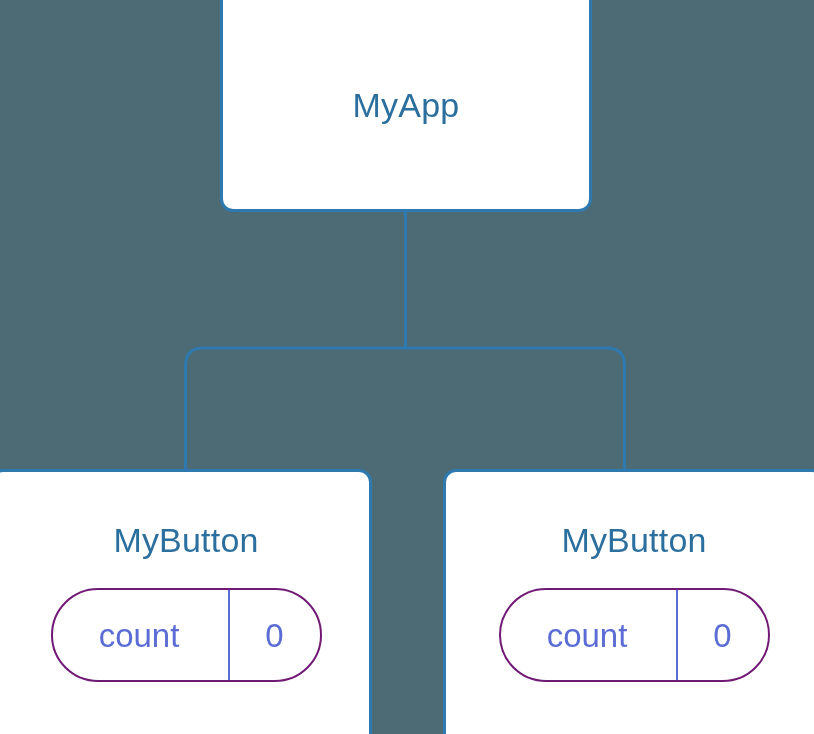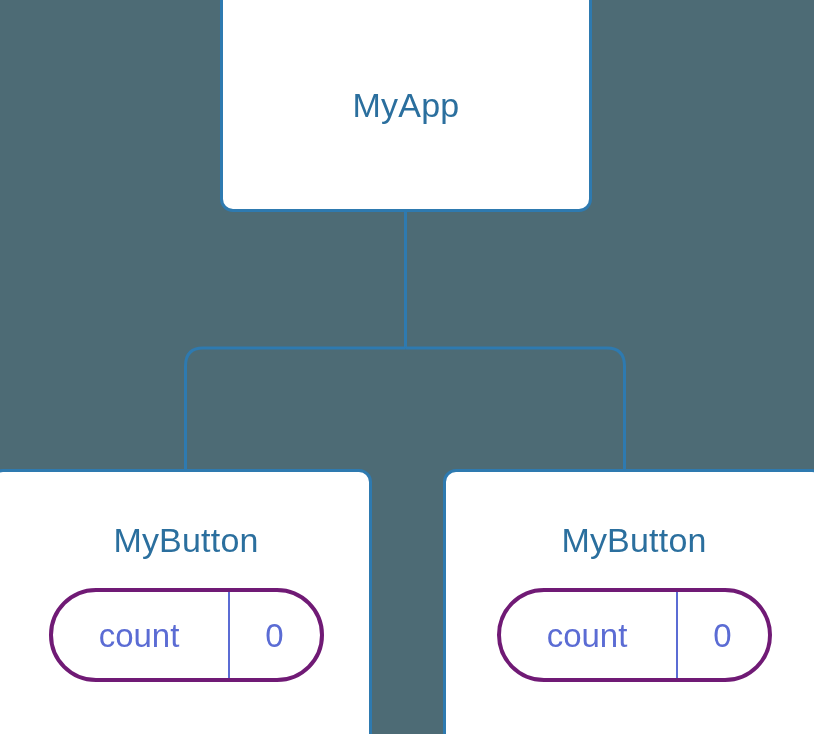--- a/index.html
+++ b/index.html
@@ -86,21 +86,21 @@
     flex-direction: column;
     align-items: center;
   }
   .node-child-left .node-inner { padding-left: 10px; }
 
   
   .state-pill {
     margin-top: 31px;
     box-sizing: border-box;
     height: 94px;
-    border: 4px solid #701a75;
+    border: 2px solid #701a75;
     border-radius: 47px;
     display: flex;
     align-items: stretch;
     background: transparent;
   }
   .pill-key,
   .pill-value {
     display: flex;
     align-items: center;
     justify-content: center;

